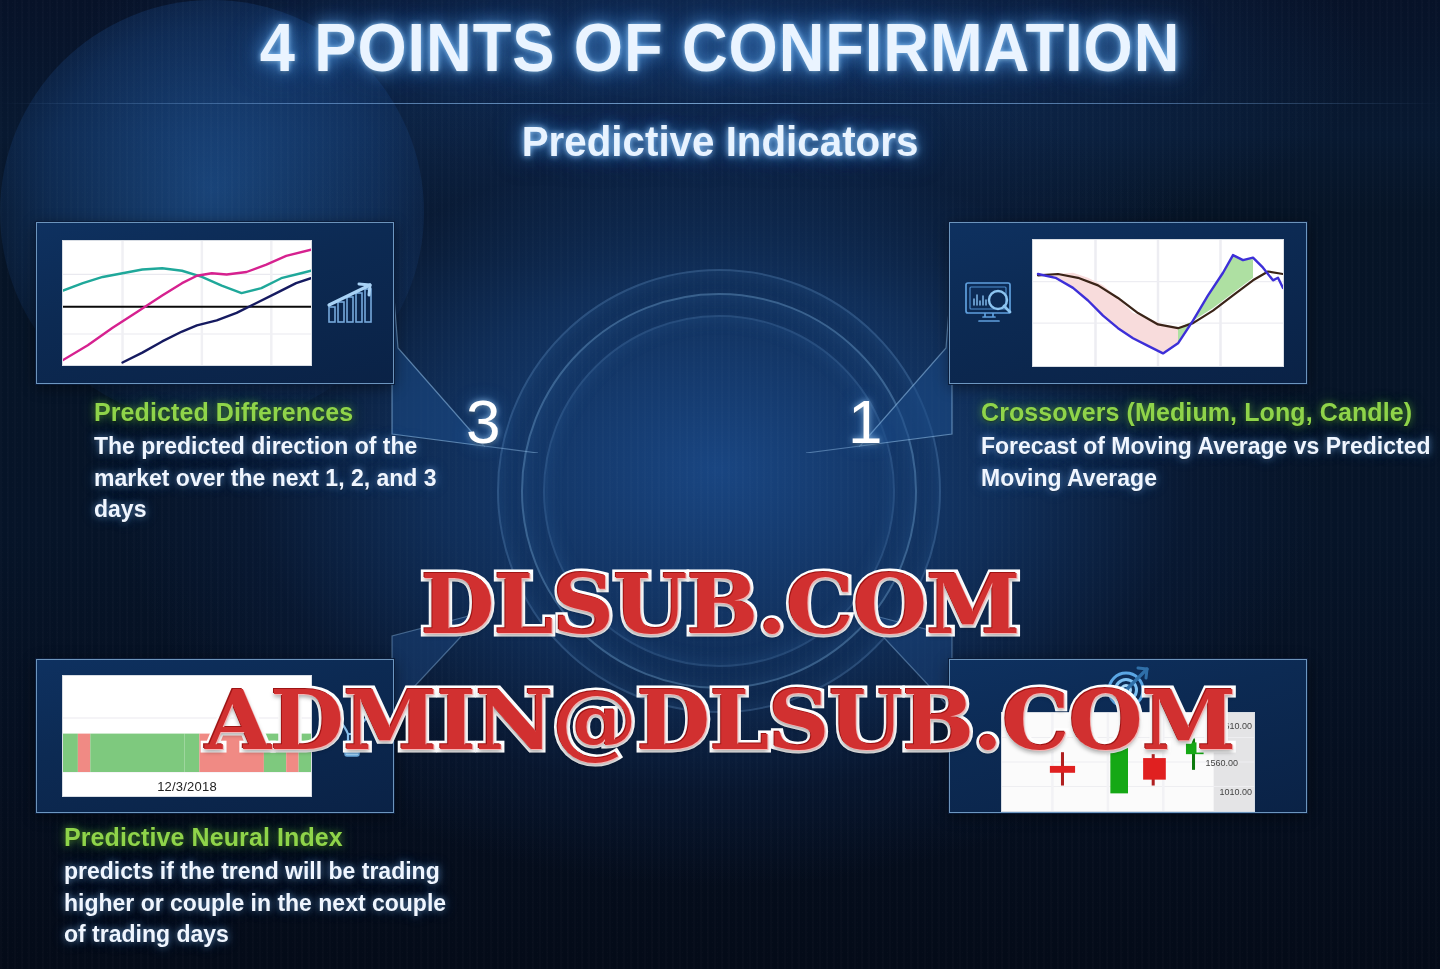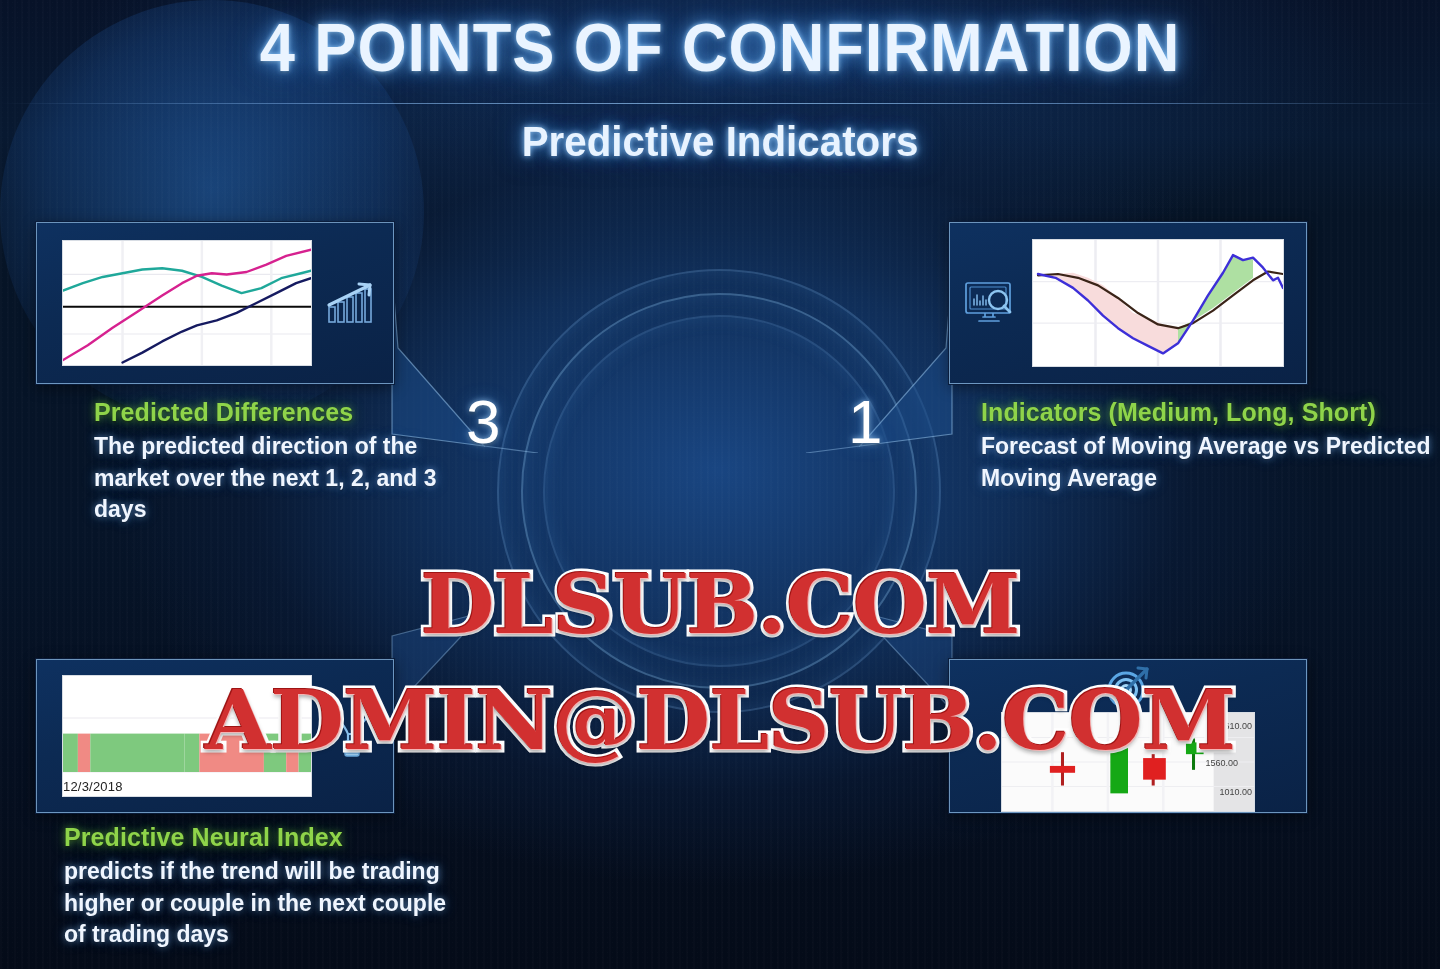--- a/index.html
+++ b/index.html
@@ -198,40 +198,40 @@
         <line x1="0" y1="66" x2="100" y2="66" stroke="#ededf2" stroke-width="1"></line>
         <path d="M2,28 L9,30 L16,38 L22,48 L28,60 L34,70 L40,78 L46,84 L52,90 L58,82 L58,70 L52,67 L46,62 L40,58 L34,46 L28,36 L22,30 L16,26 L9,27 L2,28 Z" fill="#f8dcdc" stroke="none"></path>
         <path d="M58,82 L64,64 L70,44 L76,26 L80,12 L84,16 L88,14 L88,30 L80,42 L72,54 L64,64 L58,70 Z" fill="#aee0a2" stroke="none"></path>
         <polyline points="2,28 10,27 18,30 26,36 34,46 42,58 50,67 58,70 64,66 72,56 80,44 88,32 94,25 100,27" fill="none" stroke="#3a2418" stroke-width="2.2" stroke-linejoin="round" stroke-linecap="round" vector-effect="non-scaling-stroke"></polyline>
         <polyline points="2,27 9,30 16,38 22,48 28,60 34,70 40,78 46,84 52,90 58,82 64,64 70,44 76,26 80,12 84,16 88,14 92,22 96,32 98,30 100,38" fill="none" stroke="#3d2fd8" stroke-width="2.4" stroke-linejoin="round" stroke-linecap="round" vector-effect="non-scaling-stroke"></polyline>
       </svg>
     </div>
   </div>
 
   <div class="cap" id="cap-tr">
-    <h3>Indicators (Medium, Long, Short)</h3>
+    <h3>Crossovers (Medium, Long, Candle)</h3>
     <p>Forecast of Moving Average vs Predicted Moving Average</p>
   </div>
 
   <div class="panel" id="panel-bl">
     <div class="thumb" style="margin-left:25px;width:248px;height:120px;">
       <svg viewBox="0 0 100 100" preserveAspectRatio="none" style="width:100%;height:100%;display:block;">
         <rect x="0" y="0" width="100" height="100" fill="#ffffff"></rect>
         <line x1="0" y1="35" x2="100" y2="35" stroke="#eceaf0" stroke-width="1"></line>
         <line x1="0" y1="80" x2="100" y2="80" stroke="#eceaf0" stroke-width="1"></line>
         <rect x="0" y="48" width="6" height="32" fill="#7ec97e"></rect>
         <rect x="6" y="48" width="5" height="32" fill="#f08a84"></rect>
         <rect x="11" y="48" width="38" height="32" fill="#7ec97e"></rect>
         <rect x="49" y="48" width="6" height="32" fill="#7ec97e"></rect>
         <rect x="55" y="48" width="26" height="32" fill="#f08a84"></rect>
         <rect x="81" y="48" width="9" height="32" fill="#7ec97e"></rect>
         <rect x="90" y="48" width="5" height="32" fill="#f08a84"></rect>
         <rect x="95" y="48" width="5" height="32" fill="#7ec97e"></rect>
       </svg>
-      <div style="position:absolute;left:0;bottom:2px;width:100%;text-align:left;
+      <div style="position:absolute;left:0;bottom:2px;width:100%;text-align:center;
                   font-family:'Liberation Sans',sans-serif;font-size:13px;color:#222;letter-spacing:.2px;">12/3/2018</div>
     </div>
     <div class="panel-icon" style="width:80px;">
       <svg width="48" height="52" viewBox="0 0 48 52">
         <g fill="none" stroke="#86bde9" stroke-width="2.2" stroke-linecap="round">
           <path d="M8 6 C8 6 18 18 20 24 L28 24 C30 18 40 6 40 6"></path>
           <path d="M20 24 v8 M28 24 v8"></path>
         </g>
         <rect x="17" y="31" width="14" height="15" rx="2" fill="#9ecdf0" stroke="#6aa9dc" stroke-width="1.4"></rect>
         <g stroke="#4f8ec4" stroke-width="1.2">

